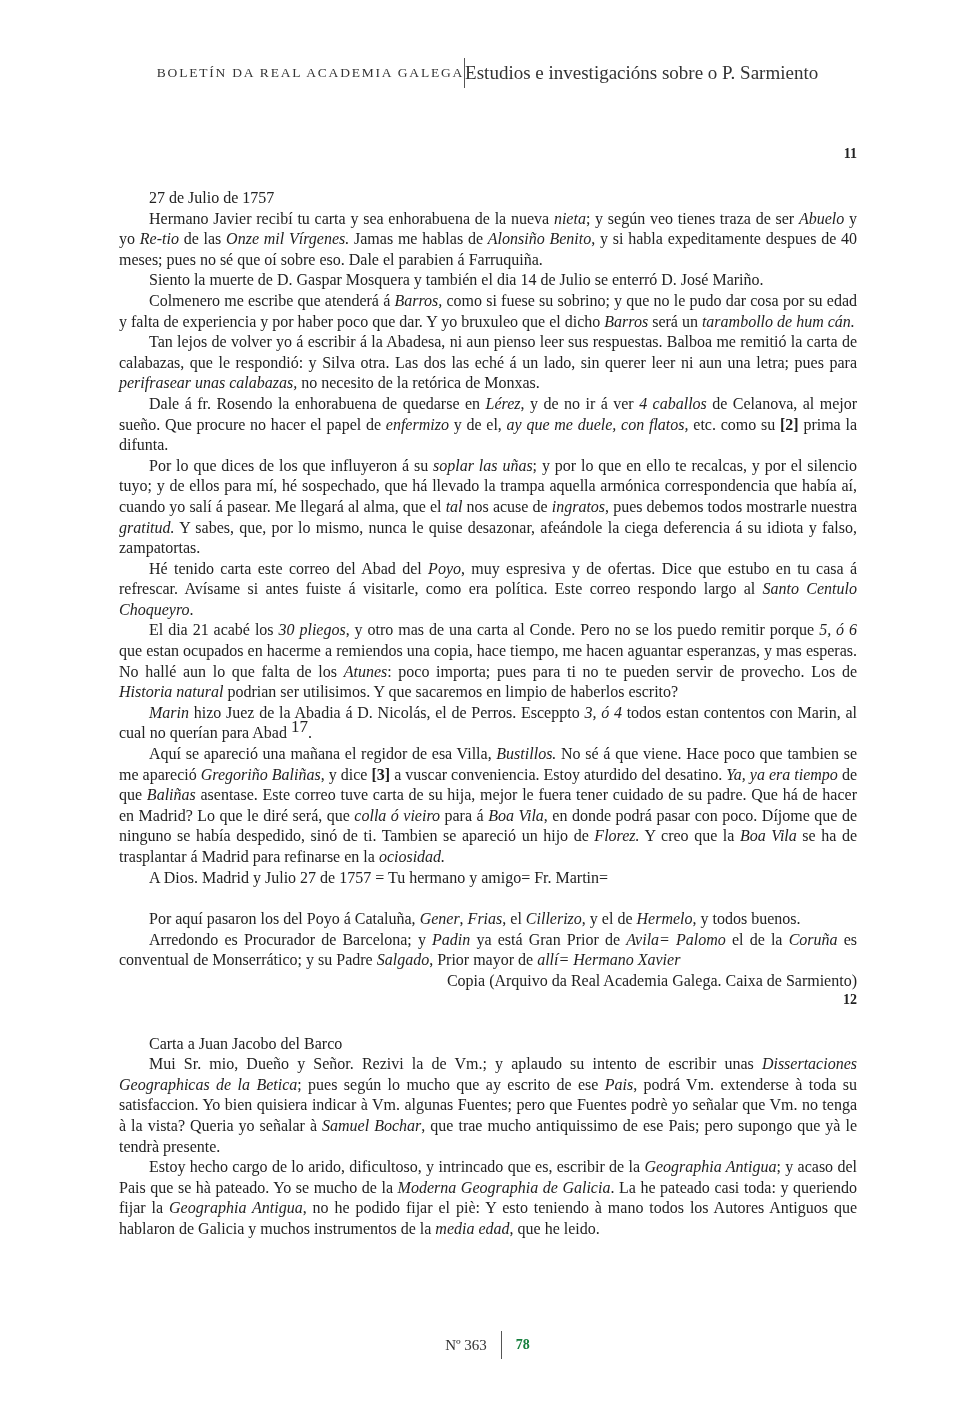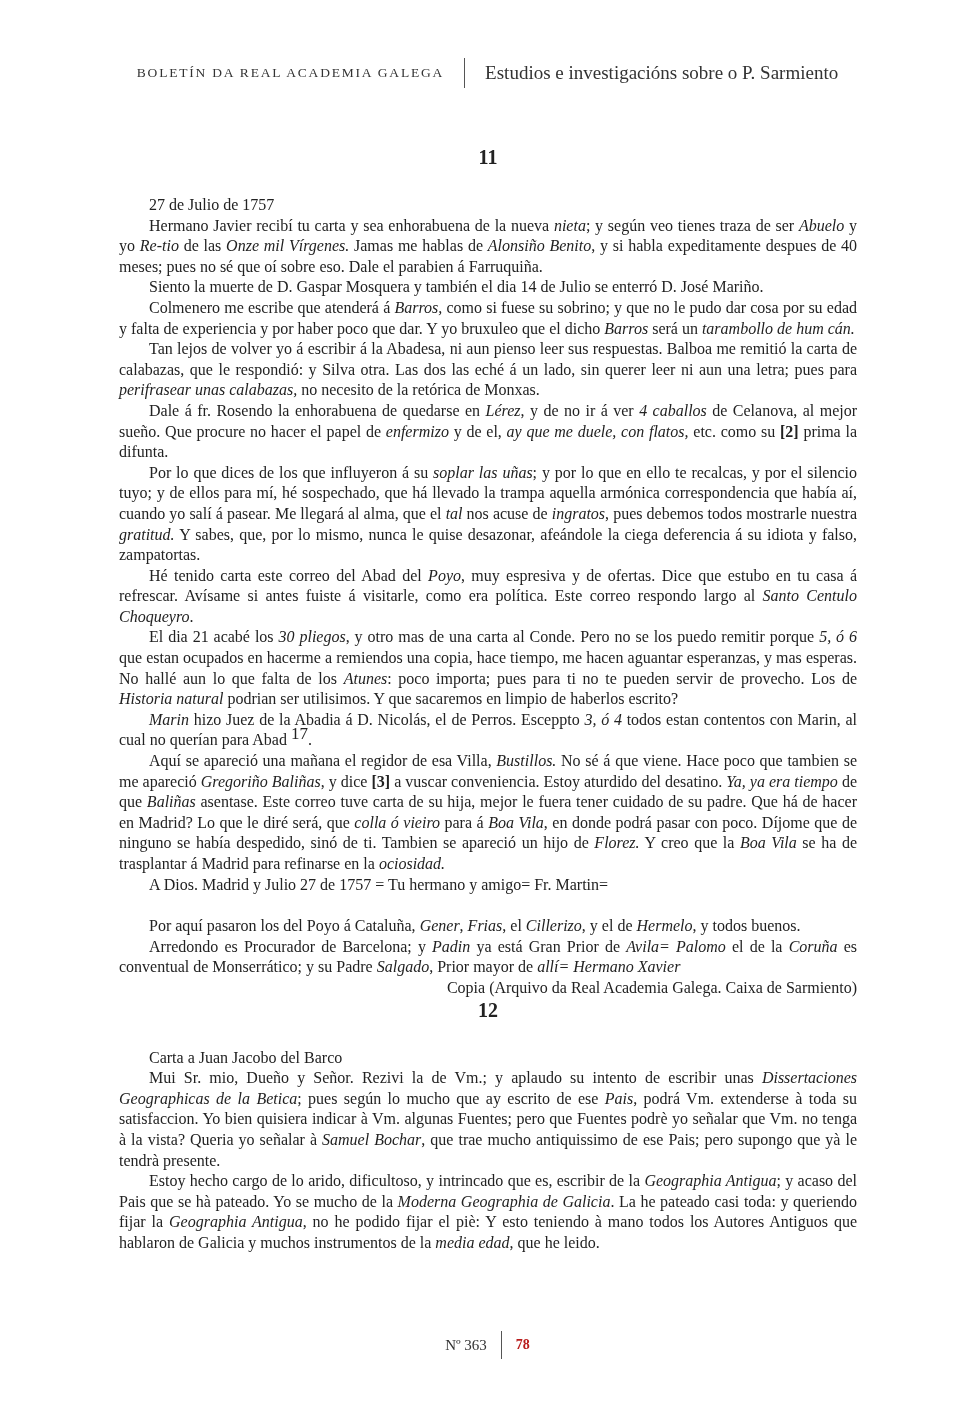--- a/index.html
+++ b/index.html
@@ -4,46 +4,46 @@
 <style>
   html, body { margin: 0; padding: 0; background: #ffffff; }
   .page {
     width: 975px; height: 1417px; position: relative; margin: 0 auto;
     background: #ffffff; color: #222;
     font-family: "Liberation Serif", "DejaVu Serif", serif;
     overflow: hidden;
   }
   .page-header {
     position: absolute; top: 58px; left: 0; right: 0;
-    display: flex; justify-content: center; align-items: center; gap: 20px;
+    display: flex; justify-content: center; align-items: center; gap: 0;
   }
   .header-left { font-size: 13.5px; letter-spacing: 1.8px; color: #333; }
   .header-divider { width: 1px; height: 30px; background: #555; }
   .header-right { font-size: 19px; color: #333; }
 
   .document-body { position: absolute; top: 146px; left: 119px; width: 738px; }
-  .section-number { text-align: center; font-weight: 700; font-size: 20px; margin: 0 0 26px 0; }
+  .section-number { text-align: right; font-weight: 700; font-size: 14px; margin: 0 0 26px 0; }
   .letter-section + .letter-section { }
   .para {
     font-size: 16px; line-height: 20.6px; text-align: justify;
     text-indent: 30px; margin: 0; color: #222;
   }
   .para.right { text-align: right; text-indent: 0; }
   .para.space-before { margin-top: 21px; }
   .it { font-style: italic; }
   .bd { font-weight: 700; }
   sup { font-size: 17px; line-height: 0; }
 
   .page-footer {
     position: absolute; bottom: 58px; left: 0; right: 0;
     display: flex; justify-content: center; align-items: center; gap: 14px;
   }
   .footer-issue { font-size: 15px; color: #333; }
   .footer-divider { width: 1px; height: 28px; background: #555; }
-  .footer-page { font-size: 14px; font-weight: 700; color: #b91c1c; }
+  .footer-page { font-size: 14px; font-weight: 700; color: #15803d; }
 </style>
 </head>
 <body>
 
 <div class="page">
 
   <header class="page-header">
     <span class="header-left">BOLETÍN DA REAL ACADEMIA GALEGA</span>
     <span class="header-divider"></span>
     <span class="header-right">Estudios e investigacións sobre o P. Sarmiento</span>

